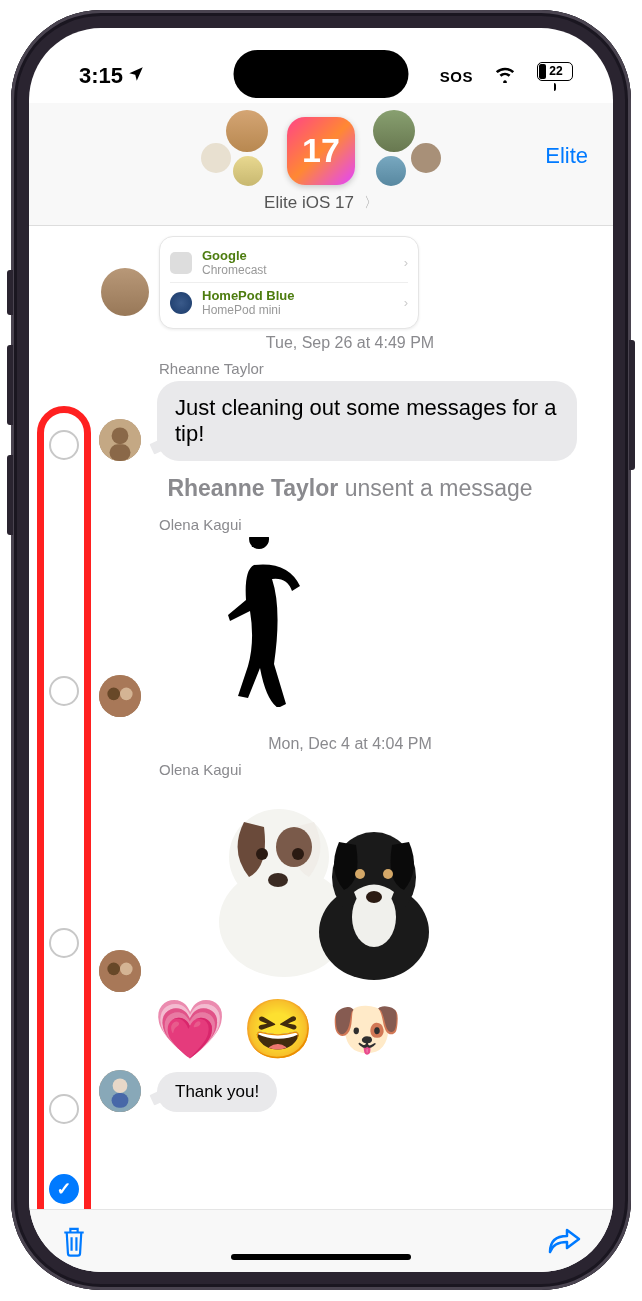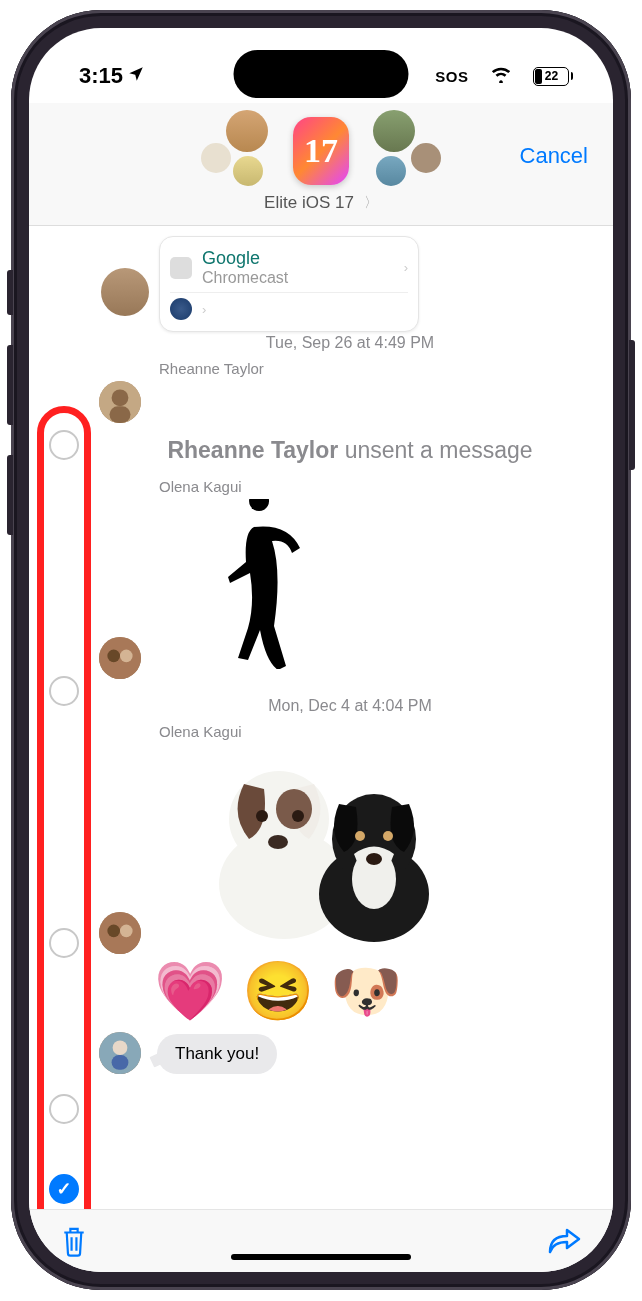--- a/index.html
+++ b/index.html
@@ -68,21 +68,21 @@
     align-items: center;
     padding: 26px 40px 5px 50px;
     height: 75px;
     font-size: 22px;
     font-weight: 600;
   }
   .status-left { display:flex; align-items:center; gap:4px;}
   .status-right { display:flex; align-items:center; gap:21px;}
   .sos { font-size:15px; font-weight:700; letter-spacing:0.5px;}
   .wifi-icon svg { width:22px; height:20px;}
-  .battery { display:flex; align-items:center; gap:2px;}
+  .battery { display:flex; align-items:center; gap:2px;flex-direction:column;}
   .battery-body { width:36px; height:19px; border:1.5px solid #000; border-radius:5px; position:relative; display:flex; align-items:center; padding:1px;}
   .battery-fill { height:100%; background:#000; border-radius:2px; width:22%;}
   .battery-text { position:absolute; width:100%; text-align:center; font-size:12px; font-weight:700; color:#fff; mix-blend-mode:difference;}
   .battery-tip { width:2.5px; height:8px; background:#000; border-radius:0 2px 2px 0;}
   .header {
     position:relative;
     border-bottom:1px solid #ddd;
     padding:5px 20px 12px;
     text-align:center;
     background:#f8f8f8;
@@ -95,28 +95,27 @@
     font-size:22px;
   }
   .group-avatars {
     position:relative;
     height:85px;
     display:flex;
     justify-content:center;
     align-items:center;
   }
   .center-icon {
-    width:56px; height:68px;
+    width:68px; height:68px;
     border-radius:18px;
     background:linear-gradient(135deg,#ff4488,#ff8833,#e244ff);
     display:flex; align-items:center; justify-content:center;
     color:#fff; font-size:34px; font-weight:700;
     z-index:10;
     box-shadow:0 2px 6px rgba(0,0,0,0.2);
-    font-family:Liberation Serif, serif;
   }
   .mini-av { position:absolute; border-radius:50%; }
   .av1 { width:42px; height:42px; background:linear-gradient(#d4a574,#b88850); left:calc(50% - 95px); top:2px;}
   .av2 { width:30px; height:30px; background:#e8e0d0; left:calc(50% - 120px); top:35px;}
   .av3 { width:30px; height:30px; background:linear-gradient(#e8d890,#c8b870); left:calc(50% - 88px); top:48px;}
   .av4 { width:42px; height:42px; background:linear-gradient(#88a070,#687850); left:calc(50% + 52px); top:2px;}
   .av5 { width:30px; height:30px; background:#a89078; left:calc(50% + 90px); top:35px;}
   .av6 { width:30px; height:30px; background:linear-gradient(#78a8c0,#5888a0); left:calc(50% + 55px); top:48px;}
   .group-name {
     font-size:17px; color:#555;
@@ -171,22 +170,22 @@
     width:260px;
     margin-left:60px;
     padding:6px 10px;
     font-size:13px;
   }
   .card-row { display:flex; align-items:center; gap:10px; padding:5px 0; border-bottom:1px solid #eee;}
   .card-row:last-child { border-bottom:none;}
   .card-icon { width:22px; height:22px; border-radius:5px; background:#ddd; flex-shrink:0;}
   .card-icon.blue { background:radial-gradient(#3a5a8a,#1a3a6a); border-radius:50%;}
   .card-text { flex:1;}
-  .card-title { font-size:18px; color:#0f766e;}
-  .card-sub { font-size:16px; color:#999;}
+  .card-title { font-size:13px; color:#4d7c0f;font-weight:bold;}
+  .card-sub { font-size:12px; color:#999;}
   .card-chev { color:#ccc;}
   .avatar {
     width:48px; height:48px; border-radius:50%;
     position:absolute; left:72px;
     background:linear-gradient(#b89878,#987858);
     overflow:hidden;
   }
   .avatar.inline { position:static; display:inline-block; vertical-align:bottom; margin-right:8px; width:42px; height:42px;}
   .timestamp { text-align:center; color:#8a8a8e; font-size:16px; margin:18px 0 8px;}
   .sender { color:#8a8a8e; font-size:15px; margin-left:60px; margin-bottom:4px;}
@@ -286,21 +285,21 @@
           <div class="battery-body">
             <div class="battery-fill"></div>
             <div class="battery-text">22</div>
           </div>
           <div class="battery-tip"></div>
         </div>
       </div>
     </div>
 
     <div class="header">
-      <span class="cancel-btn">Cancel</span>
+      <span class="cancel-btn">Elite</span>
       <div class="group-avatars">
         <div class="mini-av av1"></div>
         <div class="mini-av av2"></div>
         <div class="mini-av av3"></div>
         <div class="center-icon">17</div>
         <div class="mini-av av4"></div>
         <div class="mini-av av5"></div>
         <div class="mini-av av6"></div>
       </div>
       <div class="group-name">
@@ -328,35 +327,40 @@
             <div class="card-row">
               <div class="card-icon"></div>
               <div class="card-text">
                 <div class="card-title">Google</div>
                 <div class="card-sub">Chromecast</div>
               </div>
               <div class="card-chev">›</div>
             </div>
             <div class="card-row">
               <div class="card-icon blue"></div>
+              <div class="card-text">
+                <div class="card-title">HomePod Blue</div>
+                <div class="card-sub">HomePod mini</div>
+              </div>
               <div class="card-chev">›</div>
             </div>
           </div>
         </div>
 
         <div class="timestamp">Tue, Sep 26 at 4:49 PM</div>
         <div class="sender">Rheanne Taylor</div>
         <div class="msg-row">
           <div class="avatar inline">
             <svg viewBox="0 0 40 40">
                 <rect width="40" height="40" fill="#c4a884"></rect>
                 <circle cx="20" cy="16" r="8" fill="#8a6848"></circle>
                 <rect x="10" y="24" width="20" height="16" rx="8" fill="#8a6848"></rect>
               </svg>
           </div>
+          <div class="bubble">Just cleaning out some messages for a tip!</div>
         </div>
 
         <div class="system-msg">
           <b>Rheanne Taylor</b> unsent a message
         </div>
 
         <div class="sender">Olena Kagui</div>
         <div class="msg-row">
           <div class="avatar inline">
             <svg viewBox="0 0 40 40">

